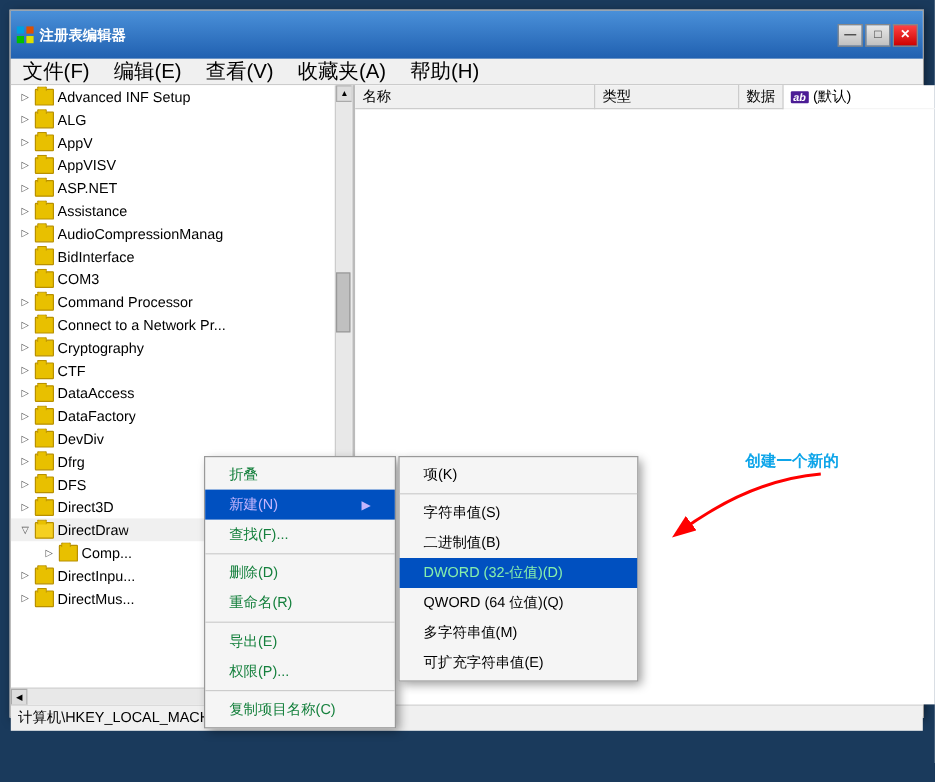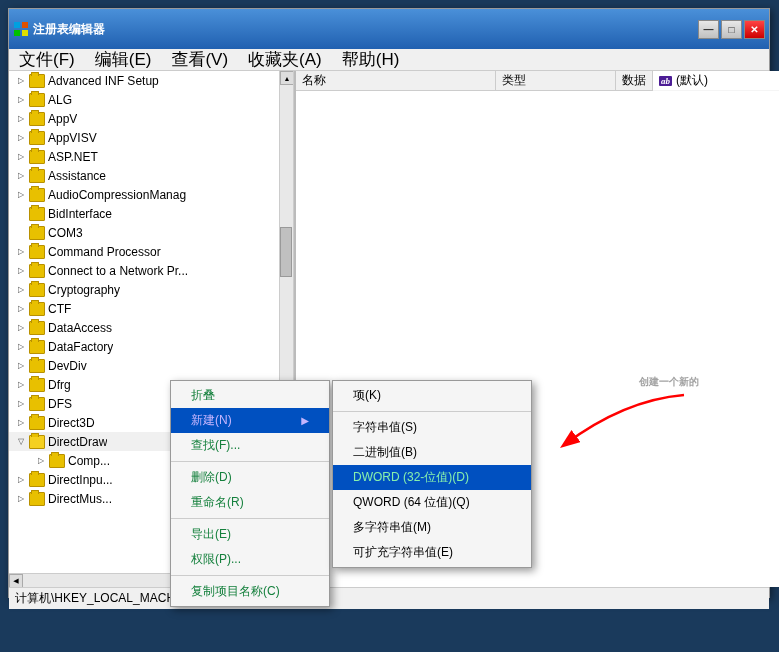--- a/index.html
+++ b/index.html
@@ -206,21 +206,20 @@
     .td-data { flex: 1; }
 
     .ab-icon {
       background: #4c1d95;
       color: white;
       font-size: 9px;
       padding: 0 2px;
       border-radius: 1px;
       font-style: italic;
       font-weight: bold;
-      font-family: Liberation Serif, serif;
     }
 
     
     .statusbar {
       height: 22px;
       background: #f0f0f0;
       border-top: 1px solid #ccc;
       display: flex;
       align-items: center;
       padding: 0 6px;
@@ -545,21 +544,21 @@
   <div class="submenu-item">项(K)</div>
   <div class="ctx-separator"></div>
   <div class="submenu-item">字符串值(S)</div>
   <div class="submenu-item">二进制值(B)</div>
   <div class="submenu-item highlighted">DWORD (32-位值)(D)</div>
   <div class="submenu-item">QWORD (64 位值)(Q)</div>
   <div class="submenu-item">多字符串值(M)</div>
   <div class="submenu-item">可扩充字符串值(E)</div>
 </div>
 
-<div style="position:absolute;top:375px;right:80px;color:#a3a3a3;font-size:10px;font-weight:bold;z-index:200;">
+<div style="position:absolute;top:375px;right:80px;color:#0ea5e9;font-size:13px;font-weight:bold;z-index:200;">
   <span>创建一个新的</span>
 </div>
 
 <svg style="position:absolute;top:390px;right:75px;z-index:200;pointer-events:none;" width="160" height="80">
   <defs>
     <marker id="arrowhead" markerWidth="8" markerHeight="8" refX="6" refY="3" orient="auto">
       <path d="M0,0 L0,6 L8,3 z" fill="red"></path>
     </marker>
   </defs>
   <path d="M140,5 Q80,10 20,55" stroke="red" stroke-width="2.5" fill="none" marker-end="url(#arrowhead)"></path>

